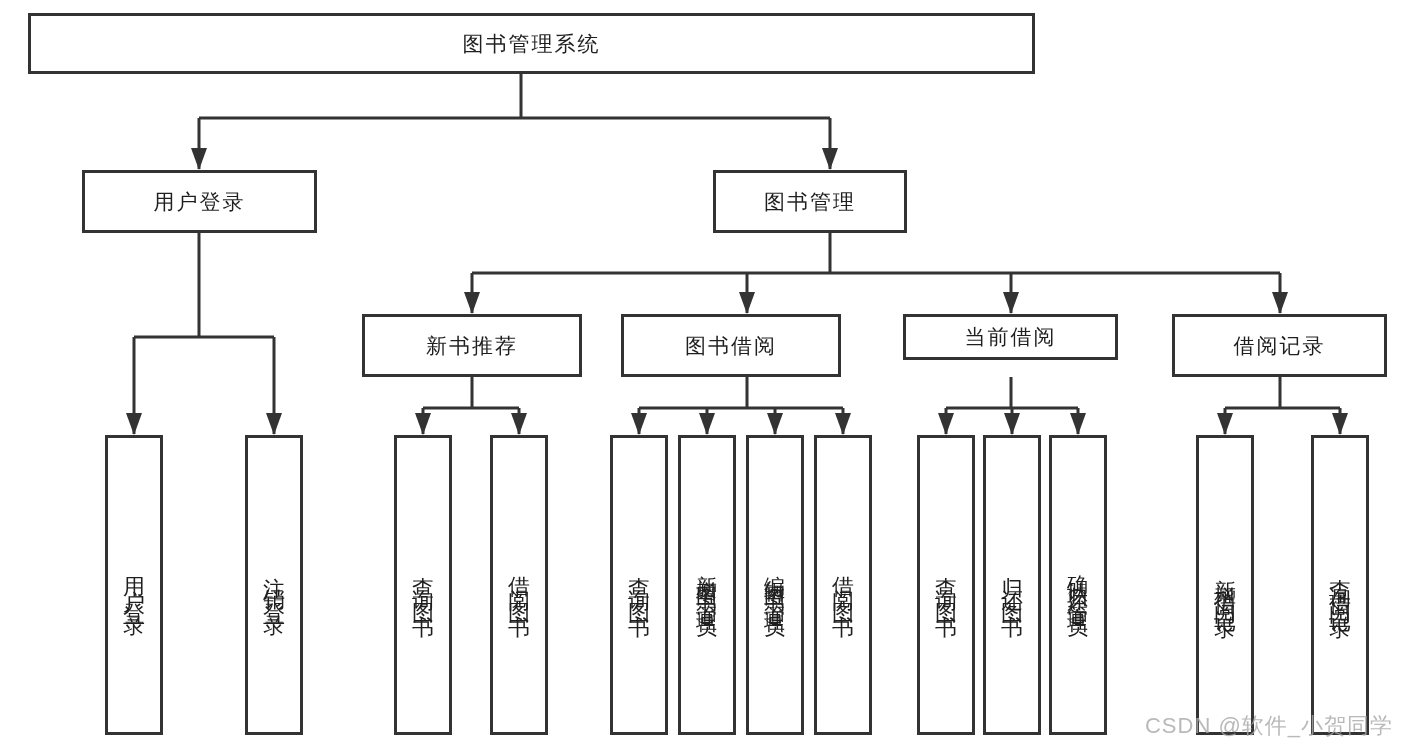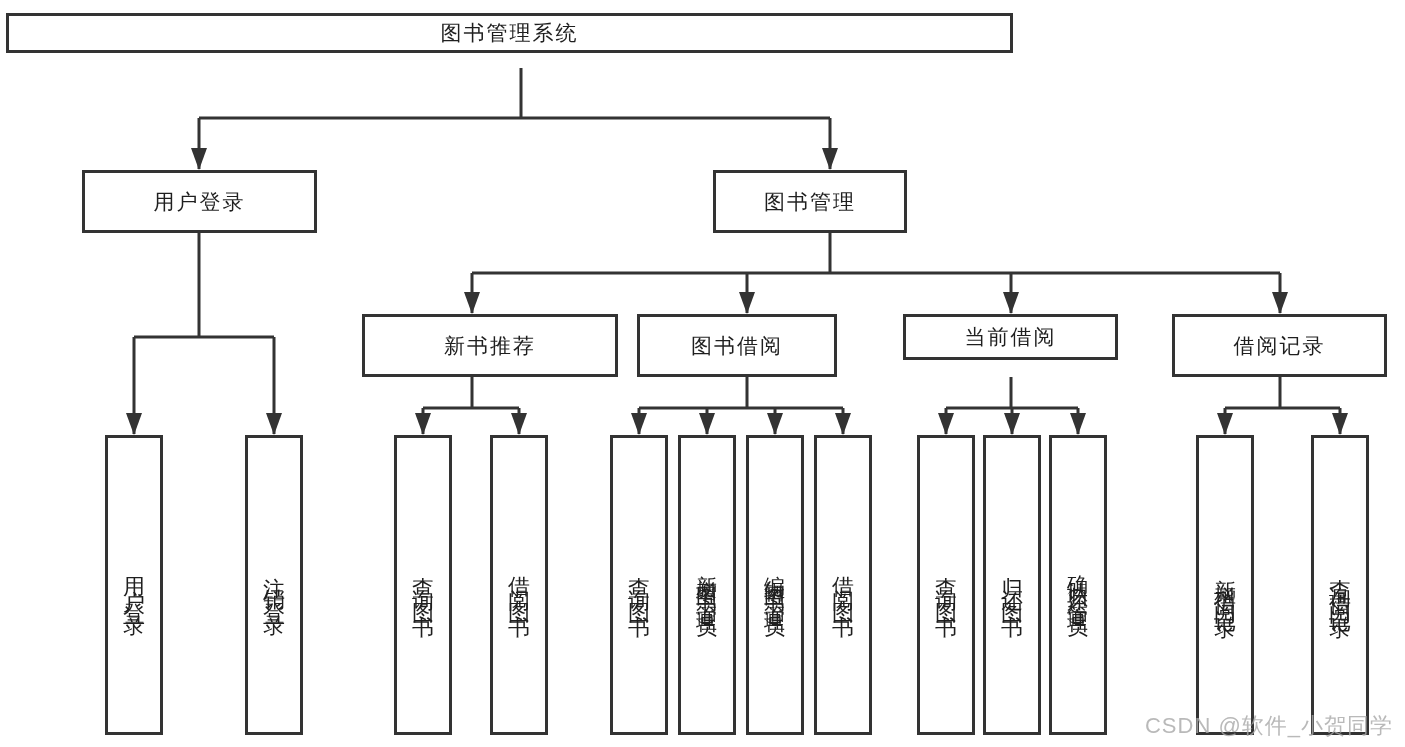--- a/index.html
+++ b/index.html
@@ -94,35 +94,35 @@
         <polygon points="1004,413 1020,413 1012,435"></polygon>
         <polygon points="1070,413 1086,413 1078,435"></polygon>
       </g>
     <g>
       <path d="M1280 377 V408 M1225 408 H1340 M1225 408 V434 M1340 408 V434"></path>
     <polygon points="1217,413 1233,413 1225,435"></polygon>
         <polygon points="1332,413 1348,413 1340,435"></polygon>
       </g>
   </svg>
 
-  <div class="box h-box" style="left:6px;top:13px;width:1007px;height:40px">
+  <div class="box h-box" style="left:28px;top:13px;width:1007px;height:61px">
     <span>图书管理系统</span>
   </div>
 
   <div class="box h-box" style="left:82px;top:170px;width:235px;height:63px">
     <span>用户登录</span>
   </div>
   <div class="box h-box" style="left:713px;top:170px;width:194px;height:63px">
     <span>图书管理</span>
   </div>
 
-  <div class="box h-box" style="left:362px;top:314px;width:256px;height:63px">
+  <div class="box h-box" style="left:362px;top:314px;width:220px;height:63px">
     <span>新书推荐</span>
   </div>
-  <div class="box h-box" style="left:637px;top:314px;width:200px;height:63px">
+  <div class="box h-box" style="left:621px;top:314px;width:220px;height:63px">
     <span>图书借阅</span>
   </div>
   <div class="box h-box" style="left:903px;top:314px;width:215px;height:46px">
     <span>当前借阅</span>
   </div>
   <div class="box h-box" style="left:1172px;top:314px;width:215px;height:63px">
     <span>借阅记录</span>
   </div>
 
   <div class="box leaf" style="left:105px">

